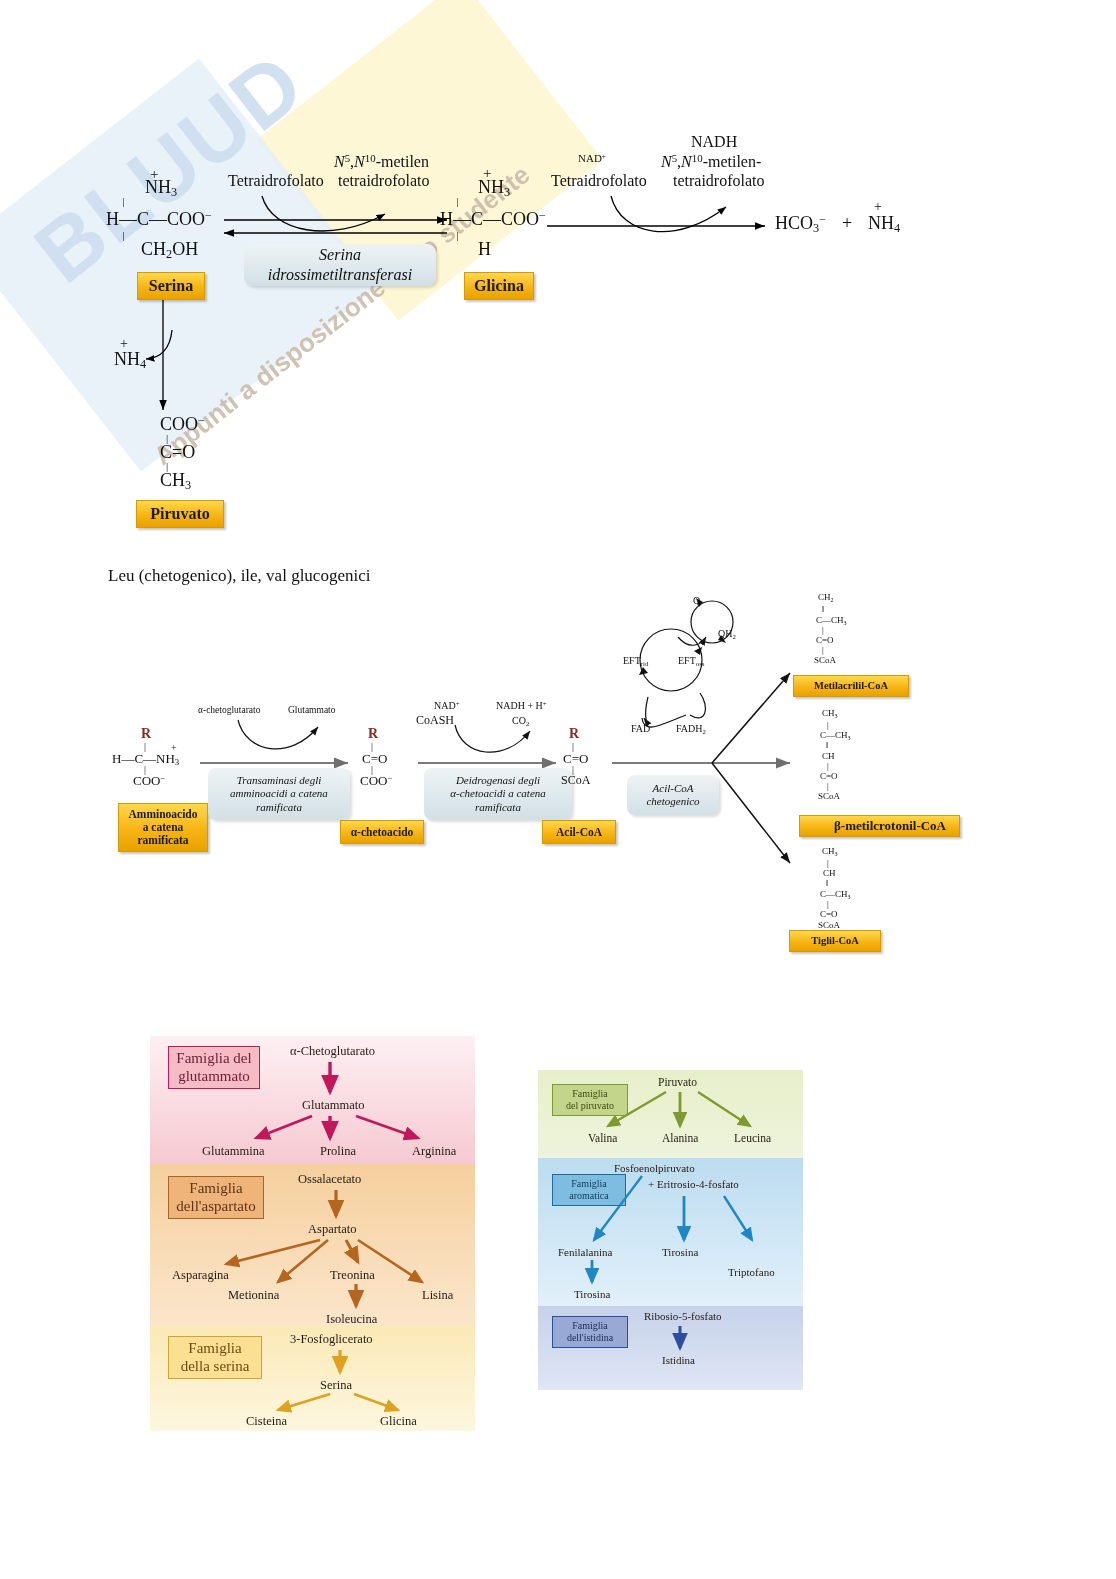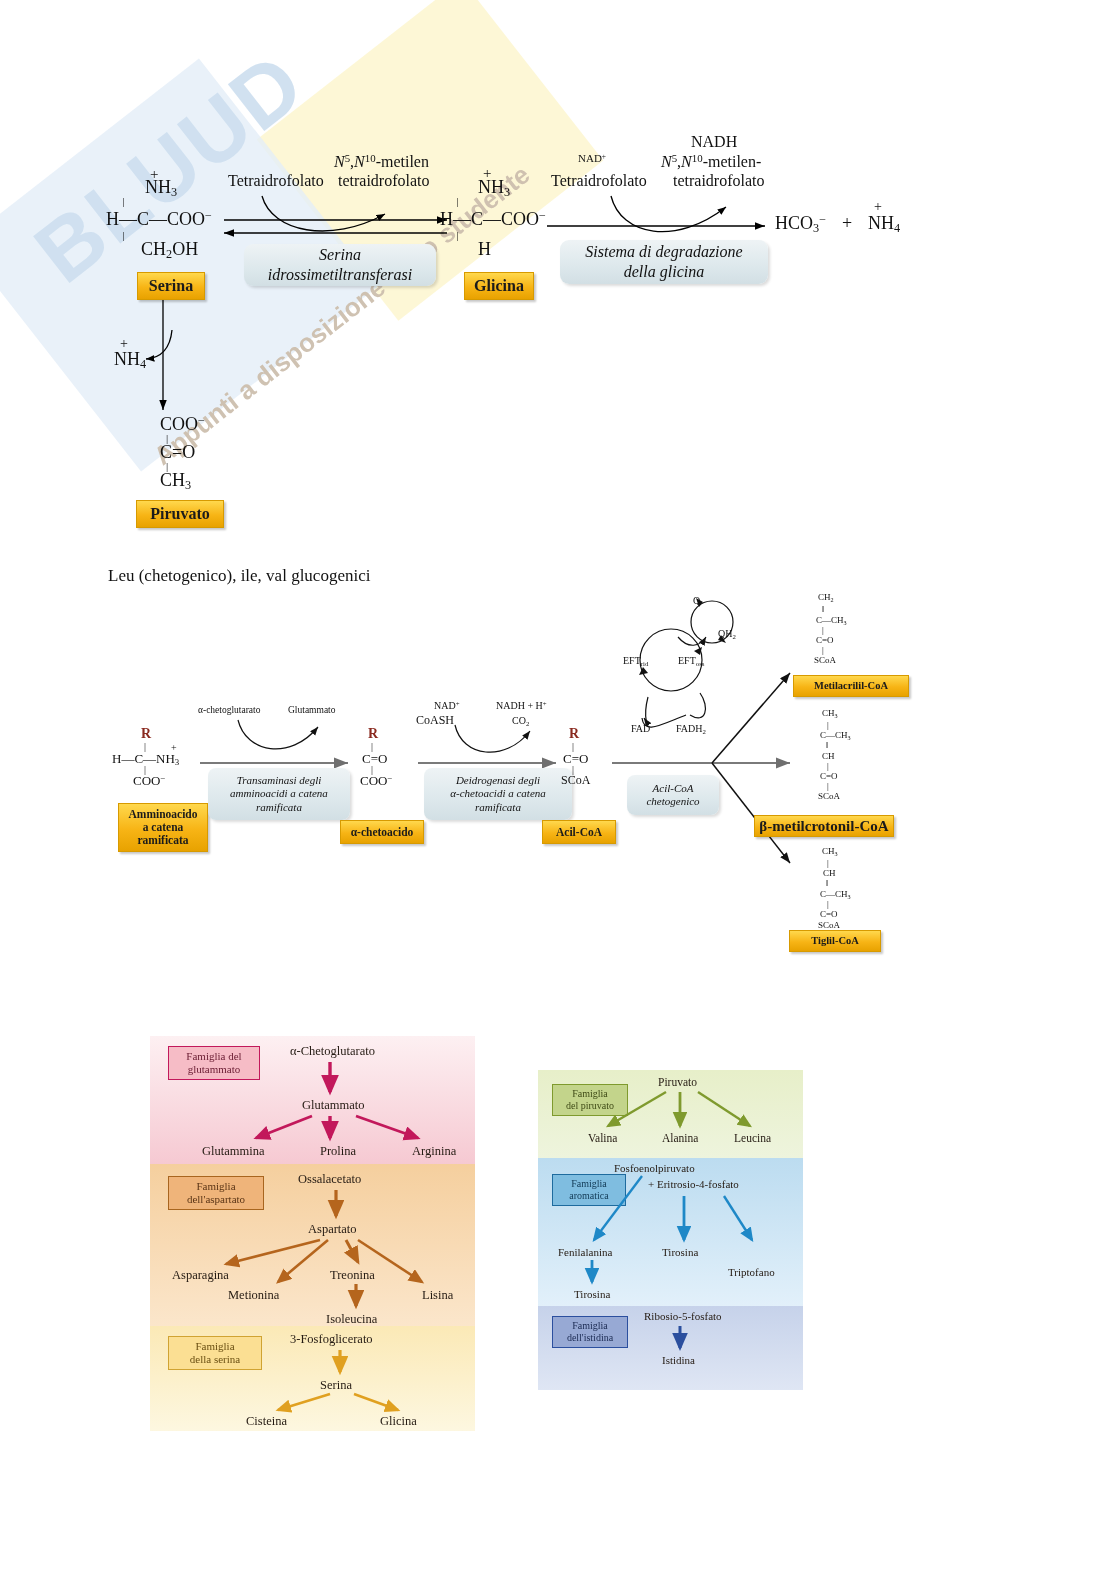--- a/index.html
+++ b/index.html
@@ -56,21 +56,21 @@
   sub{font-size:.68em;vertical-align:-.25em;}
   sup{font-size:.68em;vertical-align:.42em;}
 
   
   .note{position:absolute;font-size:17px;font-family:"Liberation Serif",serif;}
 
   
   .panel{position:absolute;overflow:hidden;}
   .famtag{
     position:absolute;border:1px solid #8a6060;padding:3px 6px;
-    font-family:"Liberation Serif",serif;font-size:11px;line-height:1.18;
+    font-family:"Liberation Serif",serif;font-size:15px;line-height:1.18;
     text-align:center;color:#3a2520;
   }
   .node{position:absolute;font-family:"Liberation Serif",serif;font-size:12.5px;white-space:nowrap;color:#241a12;}
 
   svg{position:absolute;left:0;top:0;overflow:visible;}
 </style>
 </head>
 <body>
 
 <div class="page">
@@ -138,26 +138,20 @@
     <div class="chip" style="left:464px;top:272px;width:68px;height:26px;font-size:16px;">Glicina</div>
 
     <div class="lbl" style="left:578px;top:152px;font-size:11px;">NAD<sup>+</sup></div>
     <div class="lbl" style="left:551px;top:172px;font-size:16px;">Tetraidrofolato</div>
     <div class="lbl" style="left:691px;top:133px;font-size:16px;">NADH</div>
     <div class="lbl" style="left:661px;top:152px;font-size:16px;">
       <span style="font-style:italic;">N</span><sup>5</sup>,<span style="font-style:italic;">N</span><sup>10</sup>-metilen-
     </div>
     <div class="lbl" style="left:673px;top:172px;font-size:16px;">tetraidrofolato</div>
 
-    <div class="plaque" style="left:560px;top:240px;width:208px;height:44px;font-size:16px;">
-      <div>
-        <div>Sistema di degradazione</div>
-        <div>della glicina</div>
-      </div>
-    </div>
 
     <div class="lbl" style="left:775px;top:213px;font-size:18px;">HCO<sub>3</sub><sup>−</sup></div>
     <div class="lbl" style="left:842px;top:213px;font-size:18px;">+</div>
     <div class="lbl" style="left:874px;top:199px;font-size:14px;">+</div>
     <div class="lbl" style="left:868px;top:213px;font-size:18px;">NH<sub>4</sub></div>
 
     <div class="lbl" style="left:120px;top:336px;font-size:14px;">+</div>
     <div class="lbl" style="left:114px;top:349px;font-size:18px;">NH<sub>4</sub></div>
 
 
@@ -292,21 +286,21 @@
       <div class="structure" style="position:relative;left:4px;top:0;font-size:9px;">CH<sub>3</sub></div>
       <div class="structure" style="position:relative;left:9px;top:2px;font-size:9px;">|</div>
       <div class="structure" style="position:relative;left:2px;top:3px;font-size:9px;">C—CH<sub>3</sub></div>
       <div class="structure" style="position:relative;left:8px;top:4px;font-size:9px;">‖</div>
       <div class="structure" style="position:relative;left:4px;top:6px;font-size:9px;">CH</div>
       <div class="structure" style="position:relative;left:9px;top:7px;font-size:9px;">|</div>
       <div class="structure" style="position:relative;left:2px;top:8px;font-size:9px;">C=O</div>
       <div class="structure" style="position:relative;left:9px;top:9px;font-size:9px;">|</div>
       <div class="structure" style="position:relative;left:0;top:10px;font-size:9px;">SCoA</div>
     </div>
-    <div class="chip" style="left:754px;top:230px;width:138px;height:20px;font-size:15px;">β-metilcrotonil-CoA</div>
+    <div class="chip" style="left:799px;top:230px;width:138px;height:20px;font-size:13px;padding-left:21px;">β-metilcrotonil-CoA</div>
 
     <div class="abs" style="left:818px;top:262px;">
       <div class="structure" style="position:relative;left:4px;top:0;font-size:9px;">CH<sub>3</sub></div>
       <div class="structure" style="position:relative;left:9px;top:2px;font-size:9px;">|</div>
       <div class="structure" style="position:relative;left:5px;top:3px;font-size:9px;">CH</div>
       <div class="structure" style="position:relative;left:8px;top:4px;font-size:9px;">‖</div>
       <div class="structure" style="position:relative;left:2px;top:6px;font-size:9px;">C—CH<sub>3</sub></div>
       <div class="structure" style="position:relative;left:9px;top:7px;font-size:9px;">|</div>
       <div class="structure" style="position:relative;left:2px;top:8px;font-size:9px;">C=O</div>
       <div class="structure" style="position:relative;left:0;top:10px;font-size:9px;">SCoA</div>

